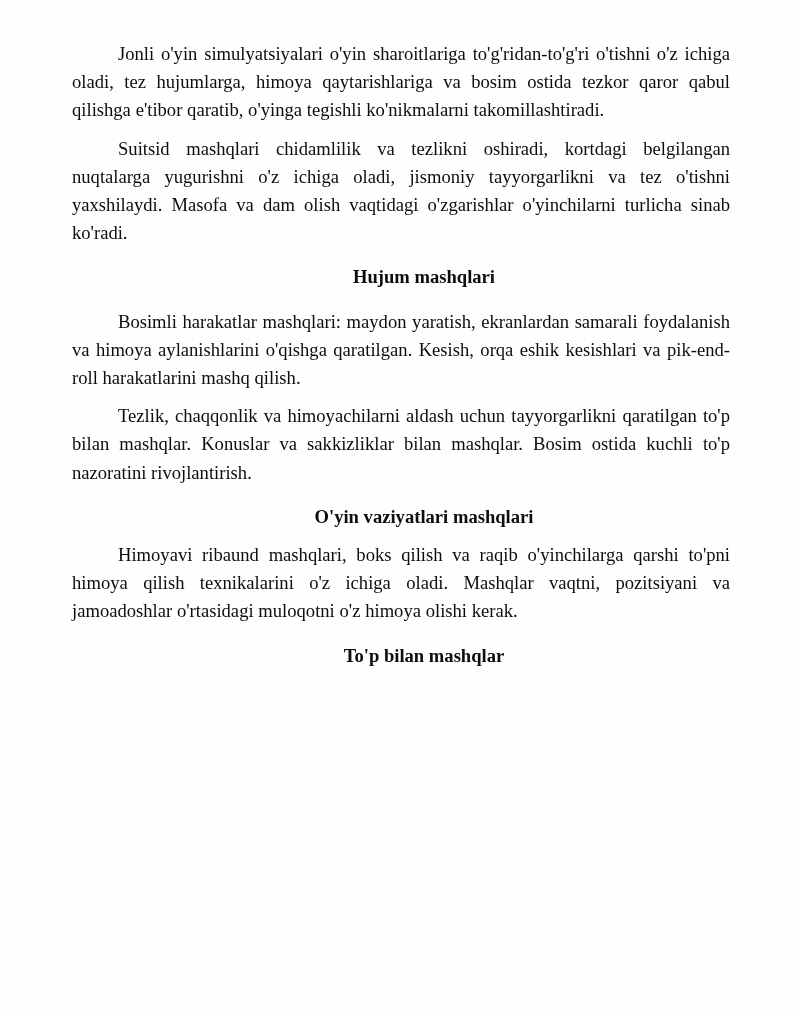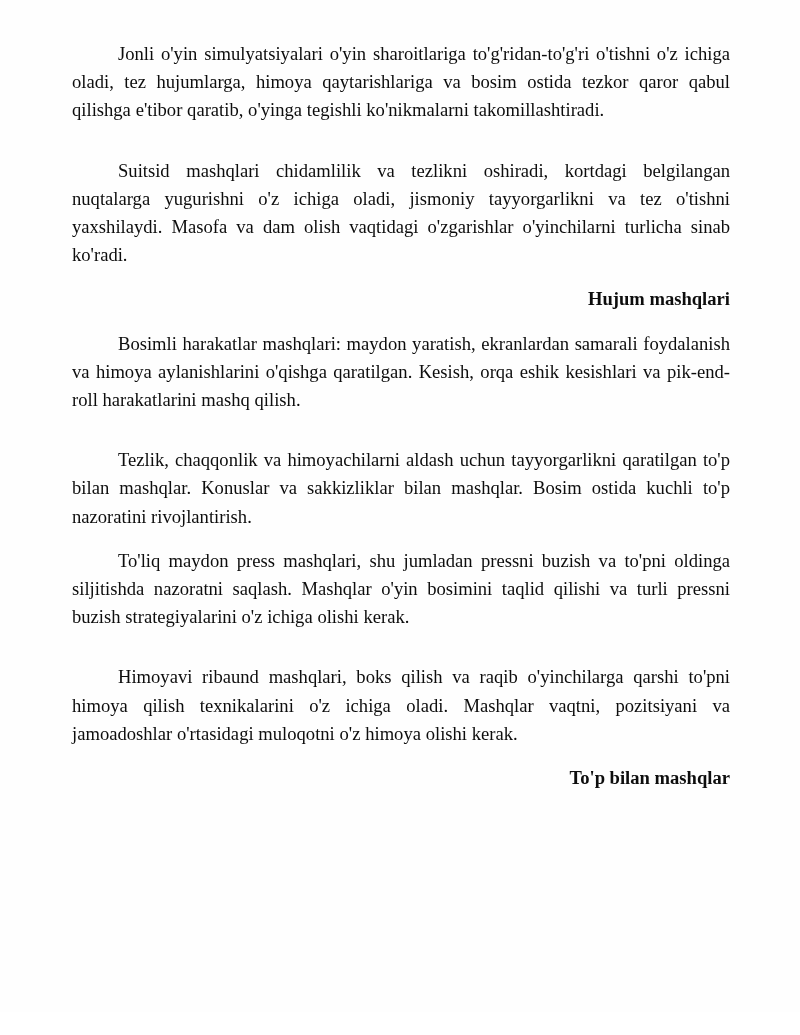--- a/index.html
+++ b/index.html
@@ -31,34 +31,34 @@
     font-size: 18.6px;
     line-height: 28.2px;
     text-align: justify;
     text-justify: inter-word;
     text-indent: 46px;
     hyphens: none;
     -webkit-hyphens: none;
     word-spacing: 0.1px;
   }
   p.para.gap-before {
-    margin-top: 32px;
+    margin-top: 10px;
     font-family: Liberation Serif, serif;
   }
   p.para.tight {
     margin-top: 16px;
   }
   h3.section-heading {
     margin: 0;
     padding: 0;
     font-size: 18.6px;
     line-height: 28.2px;
     font-weight: bold;
     text-indent: 46px;
-    text-align: right;
+    text-align: center;
   }
   h3.section-heading.gap-before {
     margin-top: 16px;
   }
   .last-line-natural {
     text-align-last: left;
   }
 </style>
 </head>
 <body>
@@ -71,22 +71,22 @@
     <p class="para gap-before last-line-natural">Suitsid mashqlari chidamlilik va tezlikni oshiradi, kortdagi belgilangan nuqtalarga yugurishni o'z ichiga oladi, jismoniy tayyorgarlikni va tez o'tishni yaxshilaydi. Masofa va dam olish vaqtidagi o'zgarishlar o'yinchilarni turlicha sinab ko'radi.</p>
 
 
     <h3 class="section-heading gap-before">Hujum mashqlari</h3>
 
     <p class="para tight last-line-natural">Bosimli harakatlar mashqlari: maydon yaratish, ekranlardan samarali foydalanish va himoya aylanishlarini o'qishga qaratilgan. Kesish, orqa eshik kesishlari va pik-end-roll harakatlarini mashq qilish.</p>
 
     <p class="para gap-before last-line-natural">Tezlik, chaqqonlik va himoyachilarni aldash uchun tayyorgarlikni qaratilgan to'p bilan mashqlar.  Konuslar va sakkizliklar bilan mashqlar.  Bosim ostida kuchli to'p nazoratini rivojlantirish.</p>
 
 
+    <h3 class="section-heading gap-before">O'yin vaziyatlari mashqlari</h3>
 
-    <p class="para tight last-line-natural">To'liq maydon press mashqlari, shu jumladan pressni buzish va to'pni oldinga siljitishda nazoratni saqlash. Mashqlar o'yin bosimini taqlid qilishi va turli pressni buzish strategiyalarini o'z ichiga olishi kerak.</p>
 
     <p class="para gap-before last-line-natural">Himoyavi ribaund mashqlari, boks qilish va raqib o'yinchilarga qarshi to'pni himoya qilish texnikalarini o'z ichiga oladi. Mashqlar vaqtni, pozitsiyani va jamoadoshlar o'rtasidagi muloqotni o'z himoya olishi kerak.</p>
 
 
     <h3 class="section-heading gap-before">To'p bilan mashqlar</h3>
 
   </div>
 </div>
 
 </body></html>

